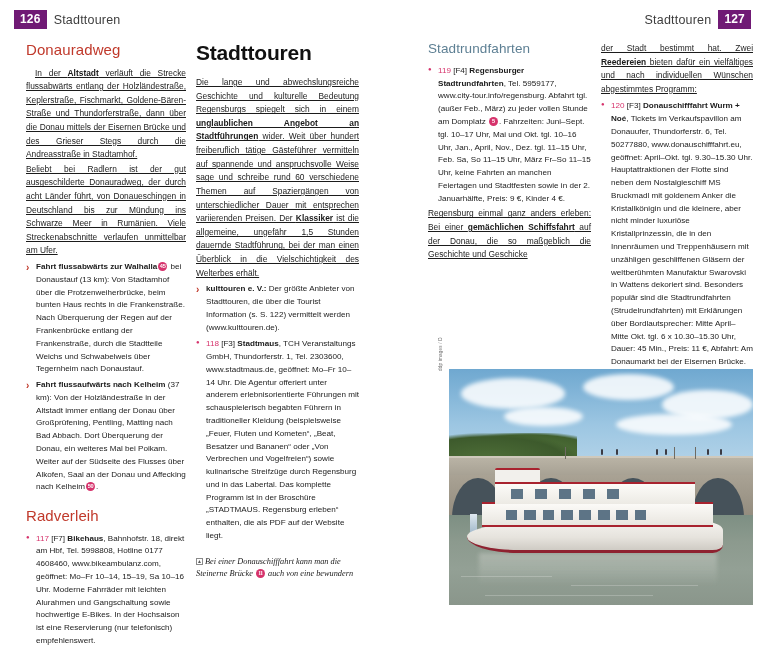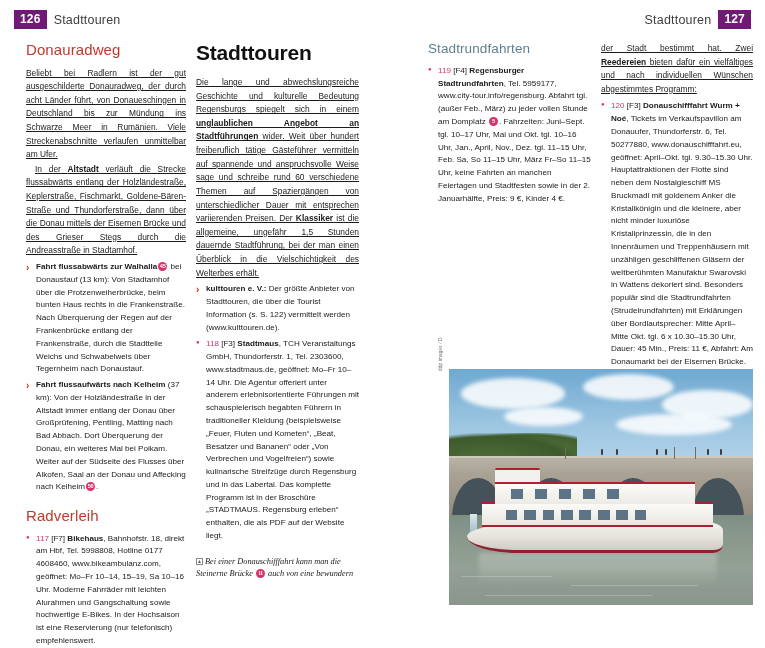--- a/index.html
+++ b/index.html
@@ -185,22 +185,22 @@
   </div>
   <div class="head head-right">
     <span class="head-label">Stadttouren</span>
     <span class="folio">127</span>
   </div>
 
   <div class="cols">
 
     <div class="col c1">
       <h2 class="red">Donauradweg</h2>
+      <p class="body indent"><span>In der </span><b>Altstadt</b><span> verläuft die Strecke flussabwärts entlang der Holzländestraße, Keplerstraße, Fischmarkt, Goldene-Bären-Straße und Thundorferstraße, dann über die Donau mittels der Eisernen Brücke und des Grieser Stegs durch die Andreasstraße in Stadtamhof.</span></p>
       <p class="body">Beliebt bei Radlern ist der gut ausgeschilderte Donauradweg, der durch acht Länder führt, von Donaueschingen in Deutschland bis zur Mündung ins Schwarze Meer in Rumänien. Viele Streckenabschnitte verlaufen unmittelbar am Ufer.</p>
-      <p class="body indent"><span>In der </span><b>Altstadt</b><span> verläuft die Strecke flussabwärts entlang der Holzländestraße, Keplerstraße, Fischmarkt, Goldene-Bären-Straße und Thundorferstraße, dann über die Donau mittels der Eisernen Brücke und des Grieser Stegs durch die Andreasstraße in Stadtamhof.</span></p>
 
       <div class="arrow-item">
         <b>Fahrt flussabwärts zur Walhalla</b><span class="badge">45</span><span> bei Donaustauf (13 km): Von Stadtamhof über die Protzenweiherbrücke, beim bunten Haus rechts in die Frankenstraße. Nach Überquerung der Regen auf der Frankenbrücke entlang der Frankenstraße, durch die Stadtteile Weichs und Schwabelweis über Tegernheim nach Donaustauf.</span>
       </div>
 
       <div class="arrow-item">
         <b>Fahrt flussaufwärts nach Kelheim</b> <span>(37 km): Von der Holzländestraße in der Altstadt immer entlang der Donau über Großprüfening, Pentling, Matting nach Bad Abbach. Dort Überquerung der Donau, ein weiteres Mal bei Poikam. Weiter auf der Südseite des Flusses über Alkofen, Saal an der Donau und Affecking nach Kelheim</span><span class="badge">50</span><span>.</span>
       </div>
 
       <h2 class="red" style="margin-top:14px">Radverleih</h2>
@@ -229,20 +229,21 @@
 
     <div class="col c3">
       <h2 class="sec">Stadtrundfahrten</h2>
 
       <div class="poi">
         <span class="num">119</span>
         <span class="loc">[F4]</span>
         <b>Regensburger Stadtrundfahrten</b><span>, Tel. 5959177, www.city-tour.info/regensburg. Abfahrt tgl. (außer Feb., März) zu jeder vollen Stunde am Domplatz </span><span class="badge">5</span><span>. Fahrzeiten: Juni–Sept. tgl. 10–17 Uhr, Mai und Okt. tgl. 10–16 Uhr, Jan., April, Nov., Dez. tgl. 11–15 Uhr, Feb. Sa, So 11–15 Uhr, März Fr–So 11–15 Uhr, keine Fahrten an manchen Feiertagen und Stadtfesten sowie in der 2. Januarhälfte, Preis: 9 €, Kinder 4 €.</span>
       </div>
 
+      <p class="body"><span>Regensburg einmal ganz anders erleben: Bei einer </span><b>gemächlichen Schiffsfahrt</b><span> auf der Donau, die so maßgeblich die Geschichte und Geschicke</span></p>
     </div>
 
     <div class="col c4">
       <p class="body"><span>der Stadt bestimmt hat. Zwei </span><b>Reedereien</b><span> bieten dafür ein vielfältiges und nach individuellen Wünschen abgestimmtes Programm:</span></p>
 
       <div class="poi">
         <span class="num">120</span>
         <span class="loc">[F3]</span>
         <b>Donauschifffahrt Wurm + Noé</b><span>, Tickets im Verkaufspavillon am Donauufer, Thundorferstr. 6, Tel. 50277880, www.donauschifffahrt.eu, geöffnet: April–Okt. tgl. 9.30–15.30 Uhr. Hauptattraktionen der Flotte sind neben dem Nostalgieschiff MS Bruckmadl mit goldenem Anker die Kristallkönigin und die kleinere, aber nicht minder luxuriöse Kristallprinzessin, die in den Innenräumen und Treppenhäusern mit unzähligen geschliffenen Gläsern der weltberühmten Manufaktur Swarovski in Wattens dekoriert sind. Besonders populär sind die Stadtrundfahrten (Strudelrundfahrten) mit Erklärungen über Bordlautsprecher: Mitte April–Mitte Okt. tgl. 6 x 10.30–15.30 Uhr, Dauer: 45 Min., Preis: 11 €, Abfahrt: Am Donaumarkt bei der Eisernen Brücke. Im Programm</span>
       </div>

